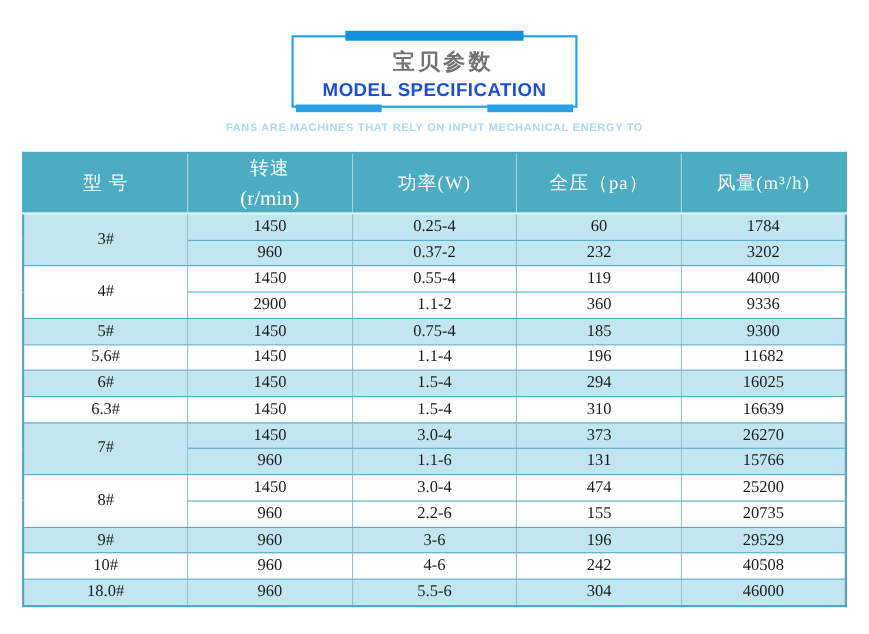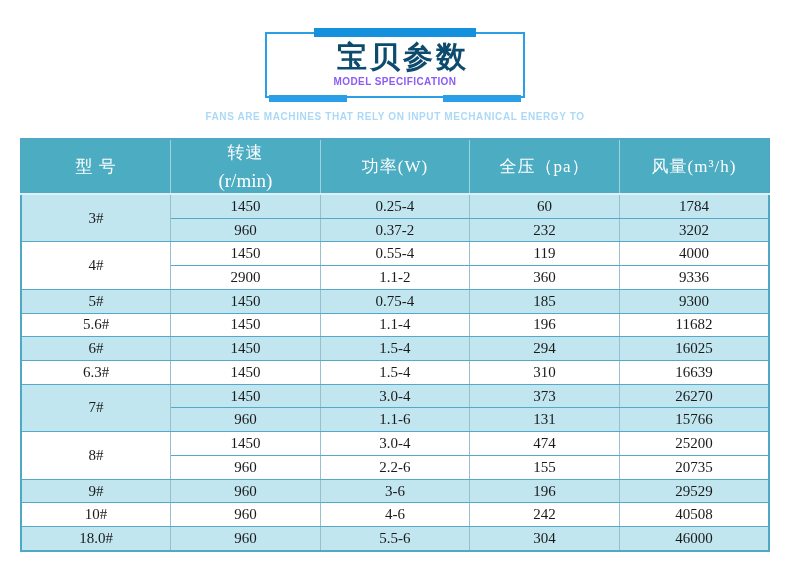--- a/index.html
+++ b/index.html
@@ -17,25 +17,25 @@
     position:absolute; left:50%; transform:translateX(-50%); top:-6px;
     width:162px; height:9px; background:#1590dc;
   }
   .accent-bl {
     position:absolute; left:2px; bottom:-6px; width:78px; height:7px; background:#2b9fe6;
   }
   .accent-br {
     position:absolute; right:2px; bottom:-6px; width:78px; height:7px; background:#2b9fe6;
   }
   .title-zh {
-    margin-top:6px; font-size:30px; line-height:34px; font-weight:600;
-    letter-spacing:3px; color:#0c4a6e;padding-left:16px;
+    margin-top:6px; font-size:20px; line-height:34px; font-weight:600;
+    letter-spacing:3px; color:#737373;padding-left:16px;
   }
   .title-en {
-    font-size:10px; line-height:15px; font-weight:bold; color:#8b5cf6; letter-spacing:0.4px;
+    font-size:17px; line-height:15px; font-weight:bold; color:#1d4ed8; letter-spacing:0.4px;
   }
 
   
   .slogan {
     position:absolute; top:111px; left:0; width:100%; text-align:center;
     color:#abd9f7; font-size:10px; line-height:11px; letter-spacing:0.6px; font-weight:bold;
   }
 
   
   table.spec {

